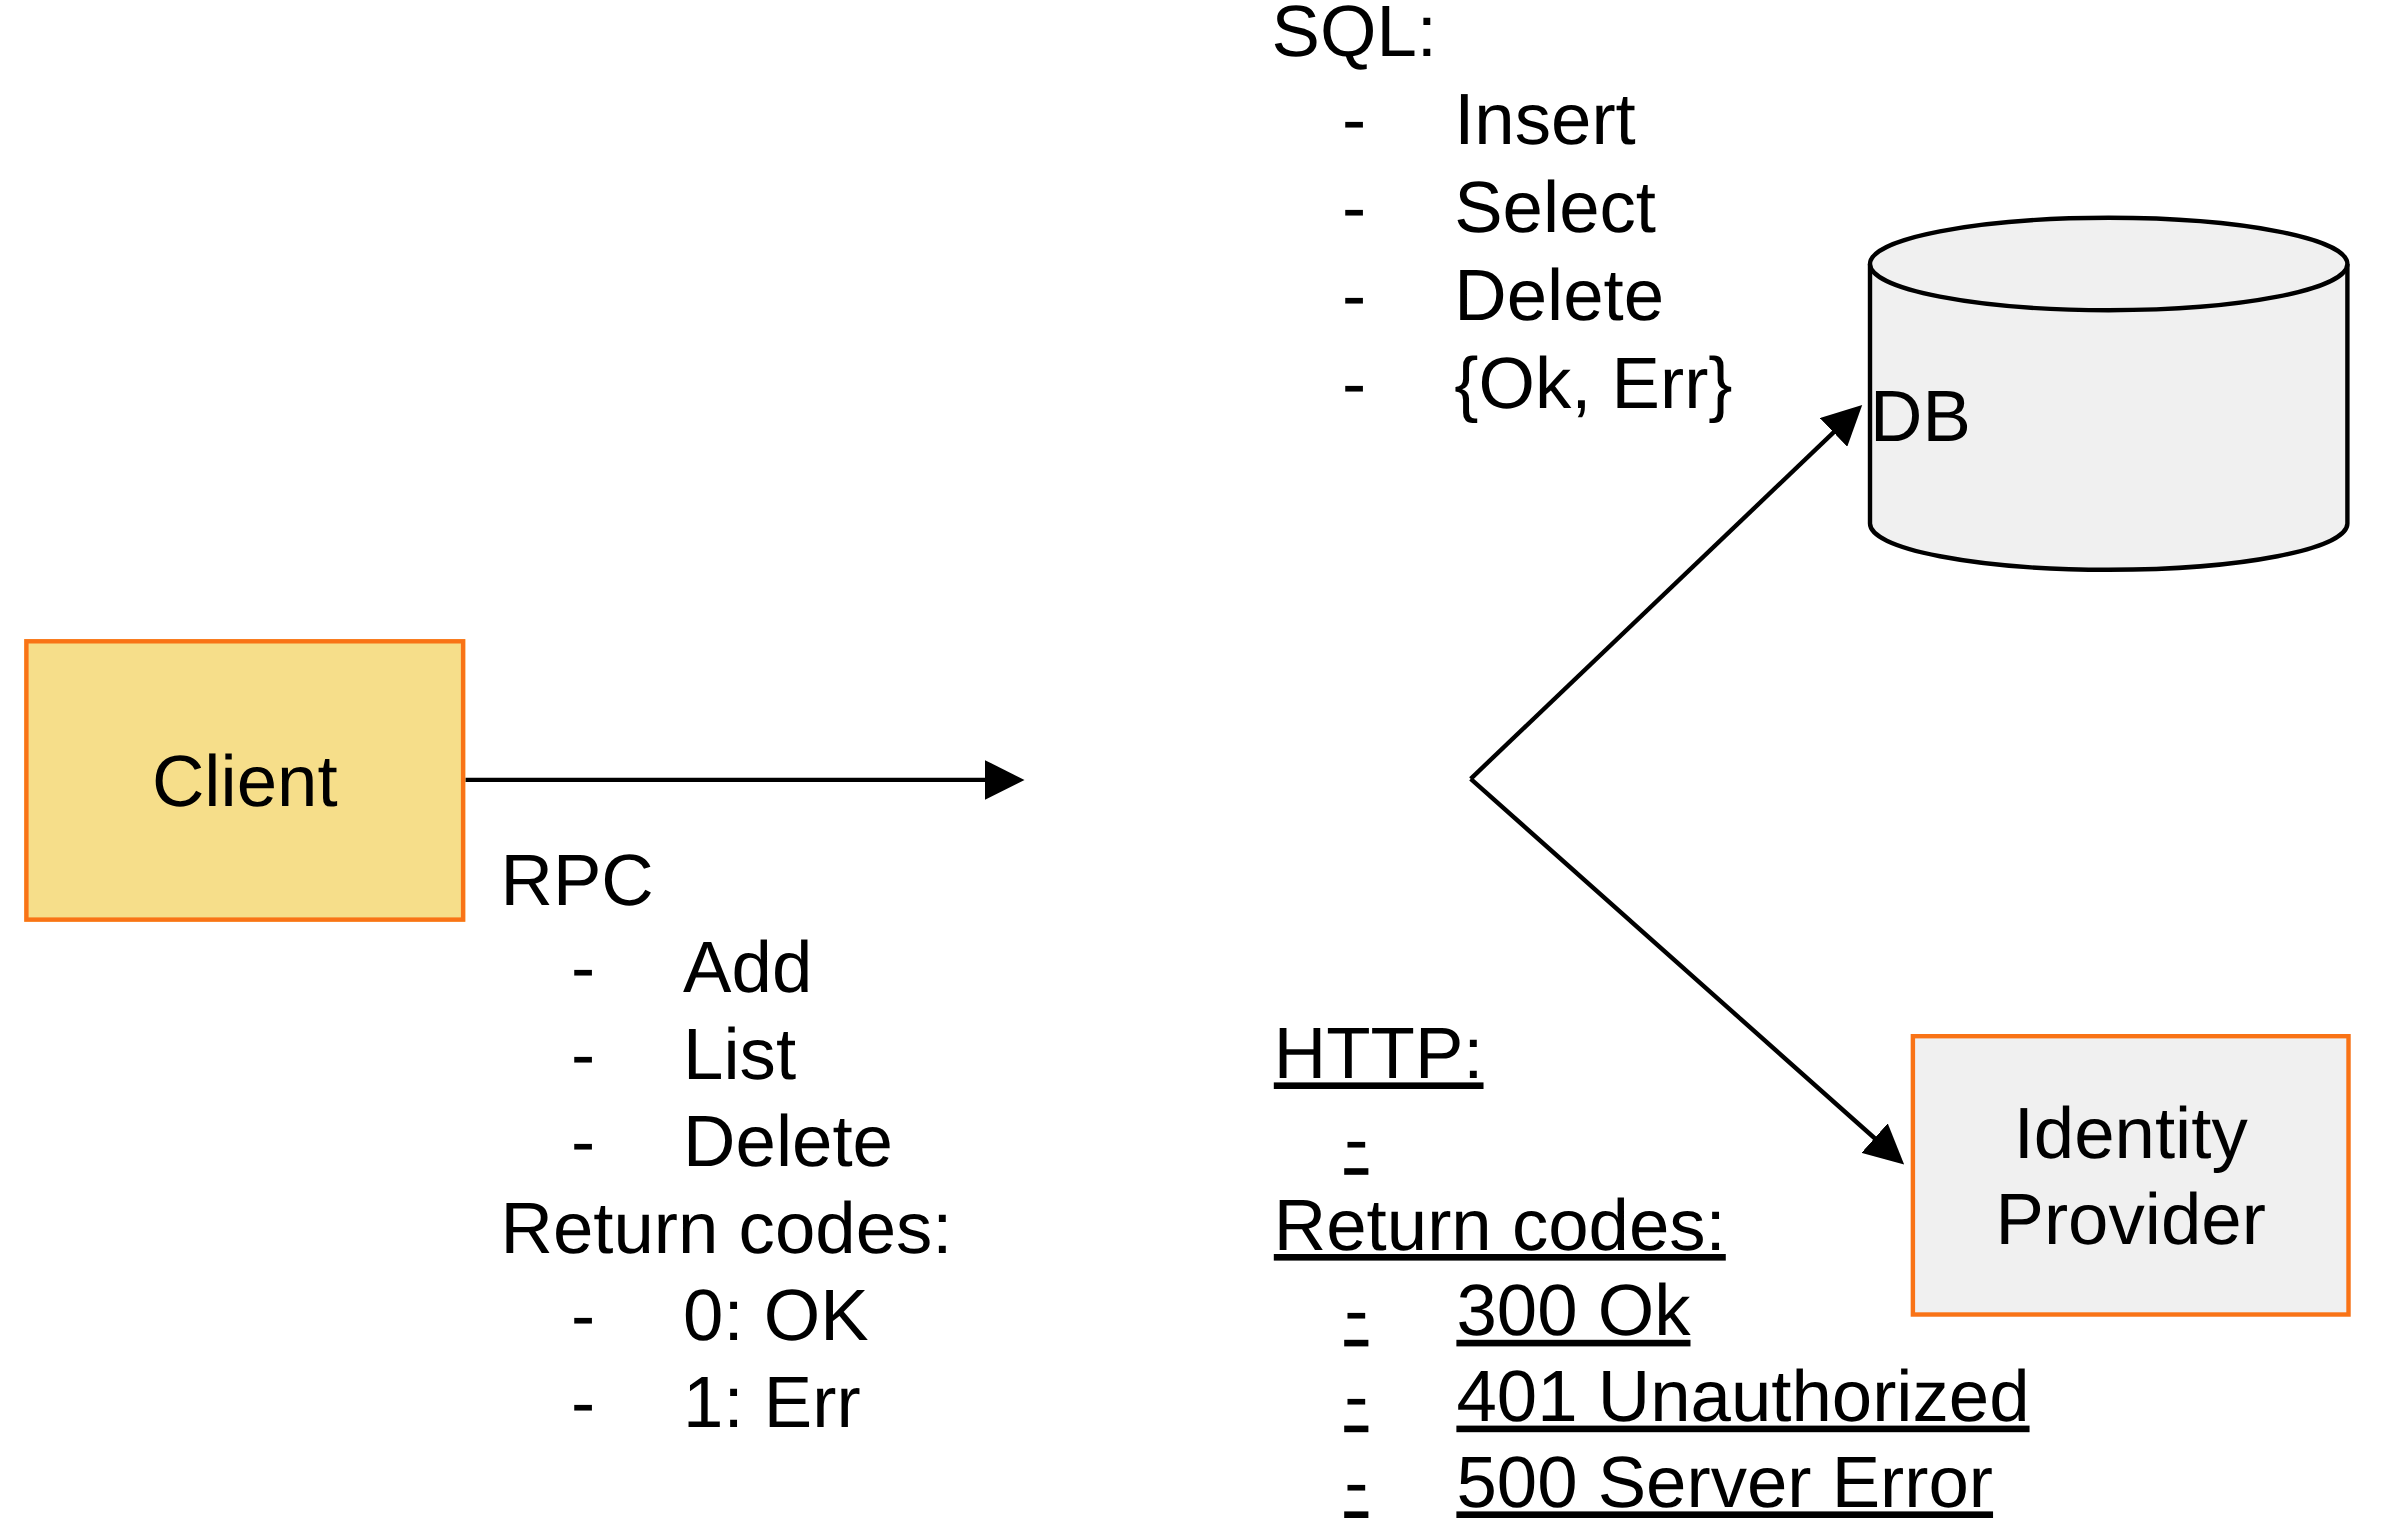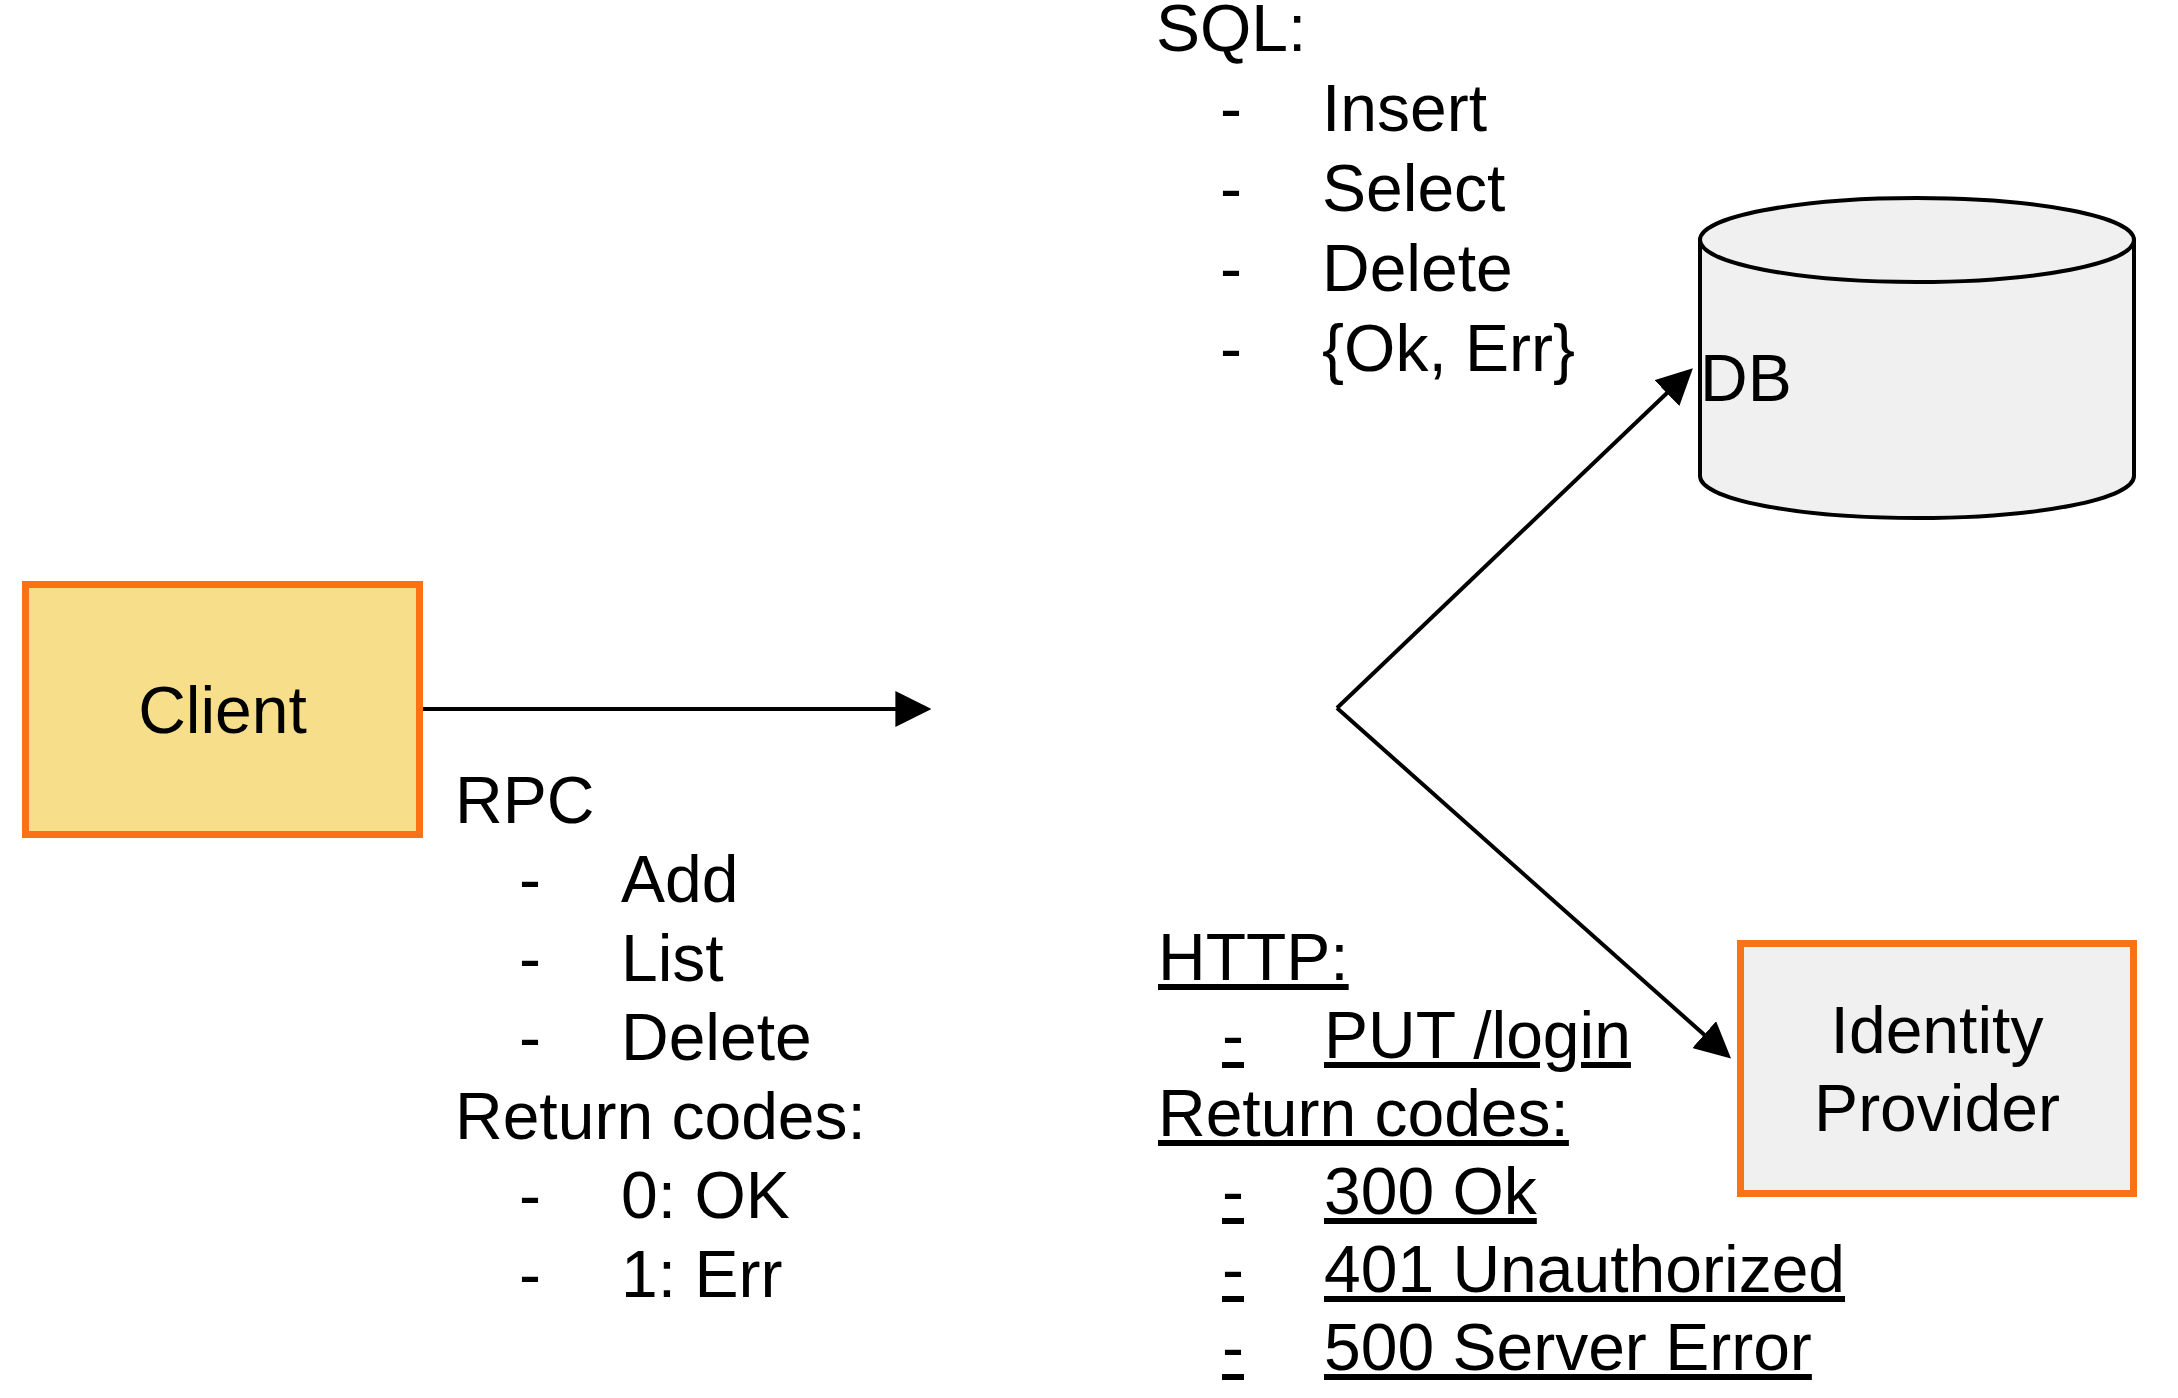--- a/index.html
+++ b/index.html
@@ -4,21 +4,21 @@
 <style>
   html,body { margin:0; padding:0; background:#ffffff; }
   .canvas {
     position:relative; width:2178px; height:1398px; background:#ffffff;
     font-family:"Liberation Sans", sans-serif; color:#000; overflow:hidden;
   }
   .wires { position:absolute; left:0; top:0; }
 
   .node {
     position:absolute; display:flex; align-items:center; justify-content:center;
-    box-sizing:border-box; border:7px solid #f97316; text-align:center;
+    box-sizing:border-box; border:4px solid #f97316; text-align:center;
     font-size:66px; line-height:78px;
   }
   .node-yellow { background:#F6DE8A; }
   .node-gray   { background:#F0F0F0; }
   #node-client  { left:22px;   top:581px; width:401px; height:257px; }
   #node-backend { left:937px;  top:580px; width:401px; height:257px; }
   #node-idp     { left:1737px; top:940px; width:400px; height:257px; padding:12px 40px; }
 
   .cyl-label {
     position:absolute; left:1700px; top:336px; width:434px;
@@ -107,21 +107,20 @@
     <div class="li">
       <span class="dash">-</span>
       <span>1: Err</span>
     </div>
   </div>
 
   <div class="tblock" id="block-http">
     <div>HTTP:</div>
     <div class="li">
       <span class="dash">-</span>
-      <span>PUT /login</span>
     </div>
     <div>Return codes:</div>
     <div class="li">
       <span class="dash">-</span>
       <span>300 Ok</span>
     </div>
     <div class="li">
       <span class="dash">-</span>
       <span>401 Unauthorized</span>
     </div>

